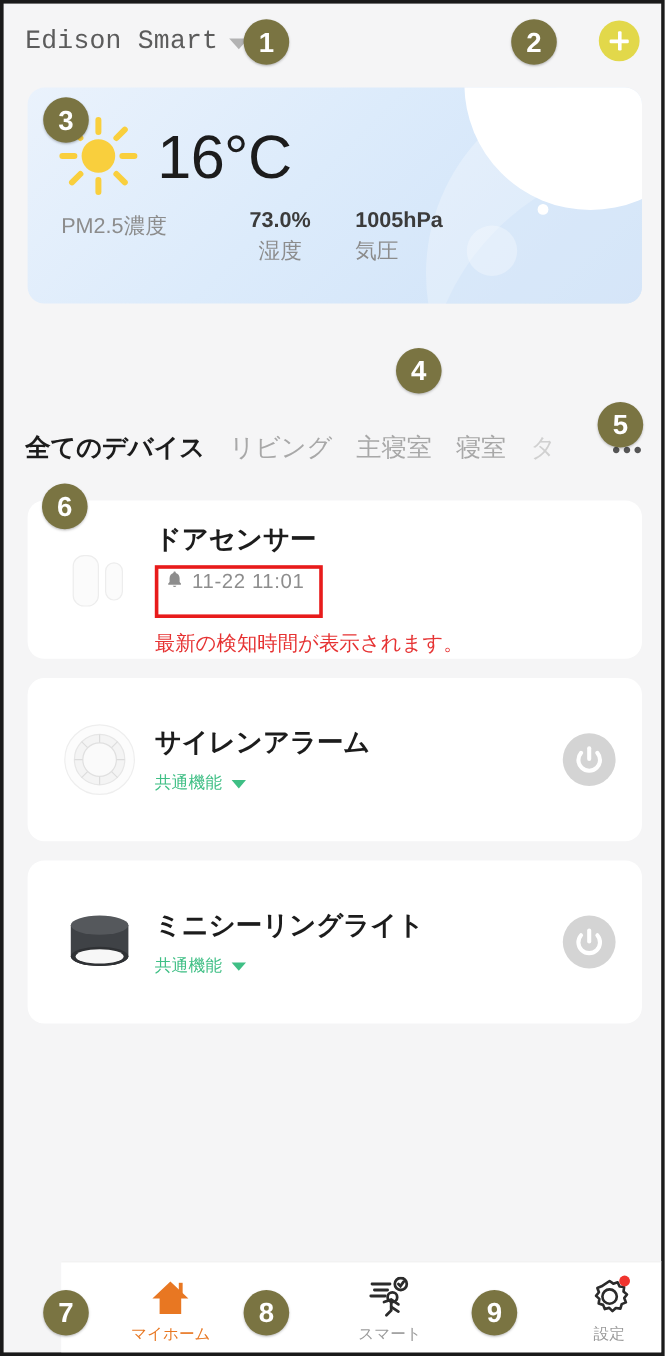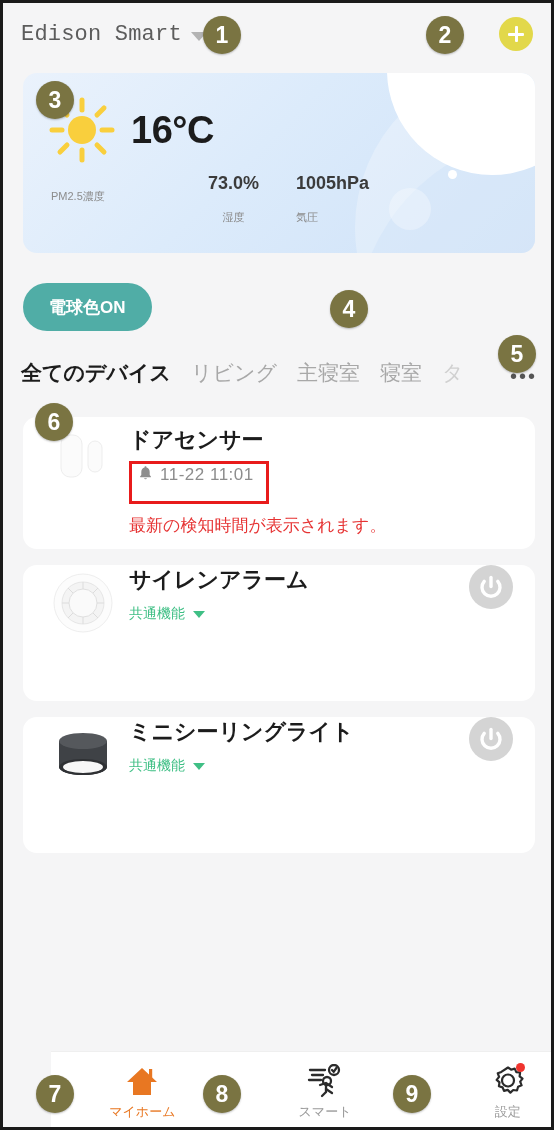--- a/index.html
+++ b/index.html
@@ -68,27 +68,27 @@
   }
   .w-dot-m {
     position: absolute; right: 104px; top: 115px;
     width: 42px; height: 42px; border-radius: 50%;
     background: rgba(255,255,255,0.30);
   }
   .w-inner { position: relative; z-index: 3; padding: 22px 0 0 28px; }
   .w-top { display: flex; align-items: center; }
   .sun-wrap { width: 70px; height: 70px; position: relative; margin-left: -4px; }
   .temp {
-    font-size: 38px; font-weight: bold; color: #1c1c1c;
+    font-size: 51px; font-weight: normal; color: #1c1c1c;
     margin-left: 14px; letter-spacing: -.5px;
   }
   .w-stats { display: flex; margin-top: 8px; }
   .w-stat { margin-right: 0; }
   .w-stat-val { font-size: 18px; font-weight: bold; color: #3b3b3b; }
-  .w-stat-lbl { font-size: 11px; color: #8c8c8c; margin-top: 16px; }
+  .w-stat-lbl { font-size: 18px; color: #8c8c8c; margin-top: 3px; }
   .w-stat.s0 { width: 120px; }
   .w-stat.s1 { width: 125px; text-align: center; }
 
   
   .chips {
     position: absolute; left: 20px; top: 280px;
     display: flex; align-items: center;
   }
   .chip {
     height: 48px; border-radius: 24px; border: none; cursor: pointer;
@@ -113,21 +113,21 @@
 
   
   .card {
     position: absolute; left: 20px; width: 512px;
     background: #ffffff; border-radius: 14px;
   }
   #card-door   { top: 414px; height: 132px; }
   #card-siren  { top: 562px; height: 136px; }
   #card-light  { top: 714px; height: 136px; }
 
-  .card-row { display: flex; align-items: flex-start; height: 100%; padding: 0 22px; }
+  .card-row { display: flex; align-items: center; height: 100%; padding: 0 22px; }
   .dev-icon { width: 76px; height: 76px; position: relative; flex: none; }
   .dev-text { flex: 1; margin-left: 8px; }
   .dev-name { font-size: 22px; font-weight: bold; color: #1c1c1c; }
   .dev-sub-common {
     font-size: 14px; color: #3fbf85; margin-top: 10px;
     display: flex; align-items: center;
   }
   .sub-caret {
     width: 0; height: 0; margin-left: 8px;
     border-left: 6px solid transparent; border-right: 6px solid transparent;
@@ -219,21 +219,20 @@
         </div>
         <div class="w-stat">
           <div class="w-stat-val">1005hPa</div>
           <div class="w-stat-lbl">気圧</div>
         </div>
       </div>
     </div>
   </div>
 
   <div class="chips">
-    <button class="chip teal">電球色ON</button>
   </div>
 
   <div class="tabs">
     <div class="tab active">全てのデバイス</div>
     <div class="tab">リビング</div>
     <div class="tab">主寝室</div>
     <div class="tab">寝室</div>
     <div class="tab cut">タ</div>
     <div class="tab-more">•••</div>
   </div>

